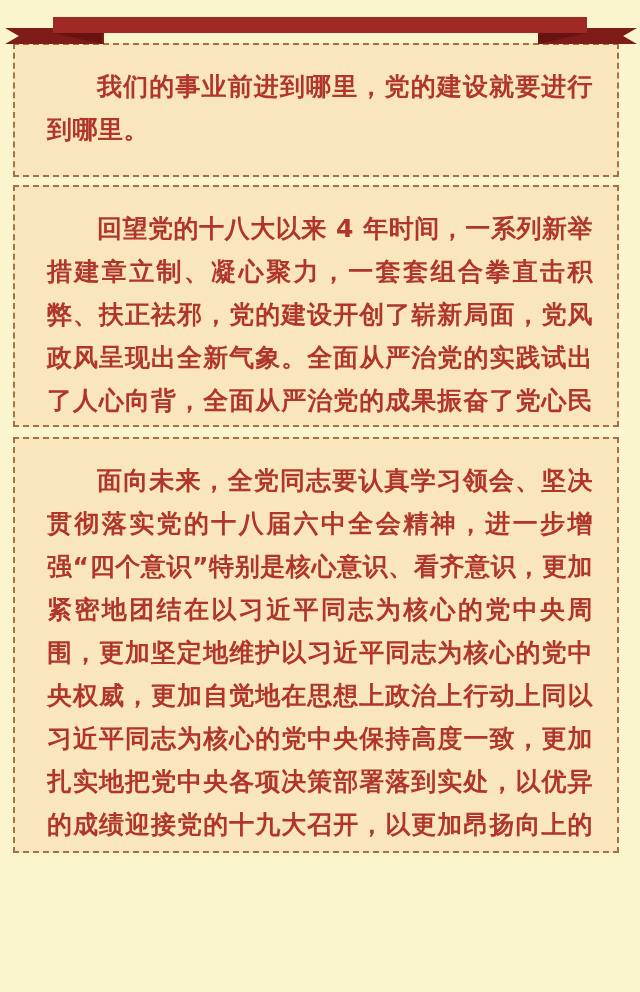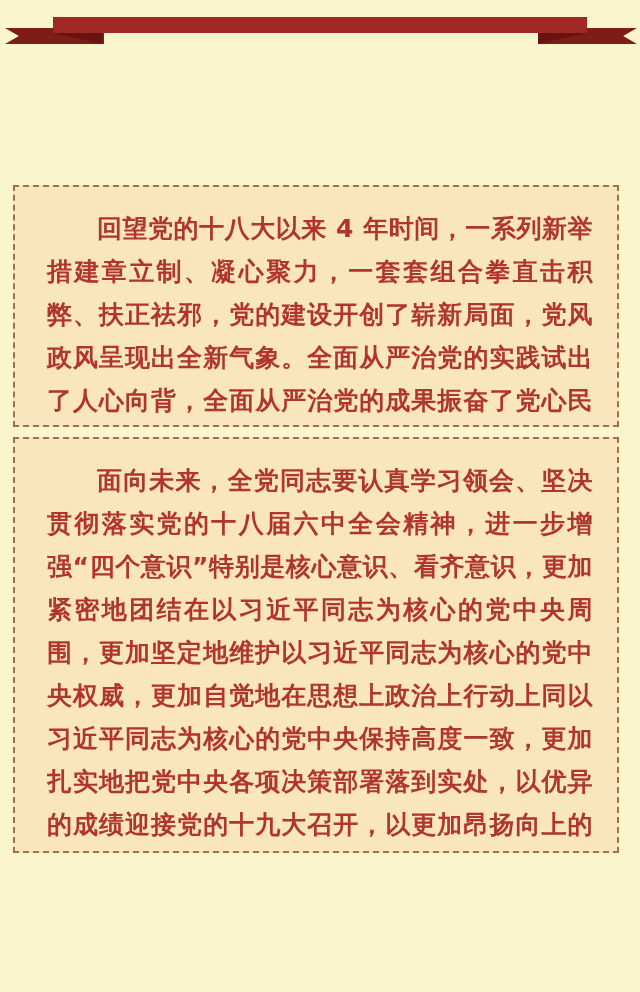--- a/index.html
+++ b/index.html
@@ -69,20 +69,23 @@
 <div class="page">
 
   <div class="ribbon">
     <div class="ribbon-tail left"></div>
     <div class="ribbon-tail right"></div>
     <div class="ribbon-fold left"></div>
     <div class="ribbon-fold right"></div>
     <div class="ribbon-bar"></div>
   </div>
 
+  <div class="panel panel-1">
+    <p>我们的事业前进到哪里，党的建设就要进行到哪里。</p>
+  </div>
 
   <div class="panel panel-2">
     <p>回望党的十八大以来 4 年时间，一系列新举措建章立制、凝心聚力，一套套组合拳直击积弊、扶正祛邪，党的建设开创了崭新局面，党风政风呈现出全新气象。全面从严治党的实践试出了人心向背，全面从严治党的成果振奋了党心民心。</p>
   </div>
 
   <div class="panel panel-3">
     <p>面向未来，全党同志要认真学习领会、坚决贯彻落实党的十八届六中全会精神，进一步增强“四个意识”特别是核心意识、看齐意识，更加紧密地团结在以习近平同志为核心的党中央周围，更加坚定地维护以习近平同志为核心的党中央权威，更加自觉地在思想上政治上行动上同以习近平同志为核心的党中央保持高度一致，更加扎实地把党中央各项决策部署落到实处，以优异的成绩迎接党的十九大召开，以更加昂扬向上的姿态为实现“两个一百年”奋斗目标、实现中华民族伟大复兴的中国梦而不懈奋斗！</p>
   </div>
 
 </div>

